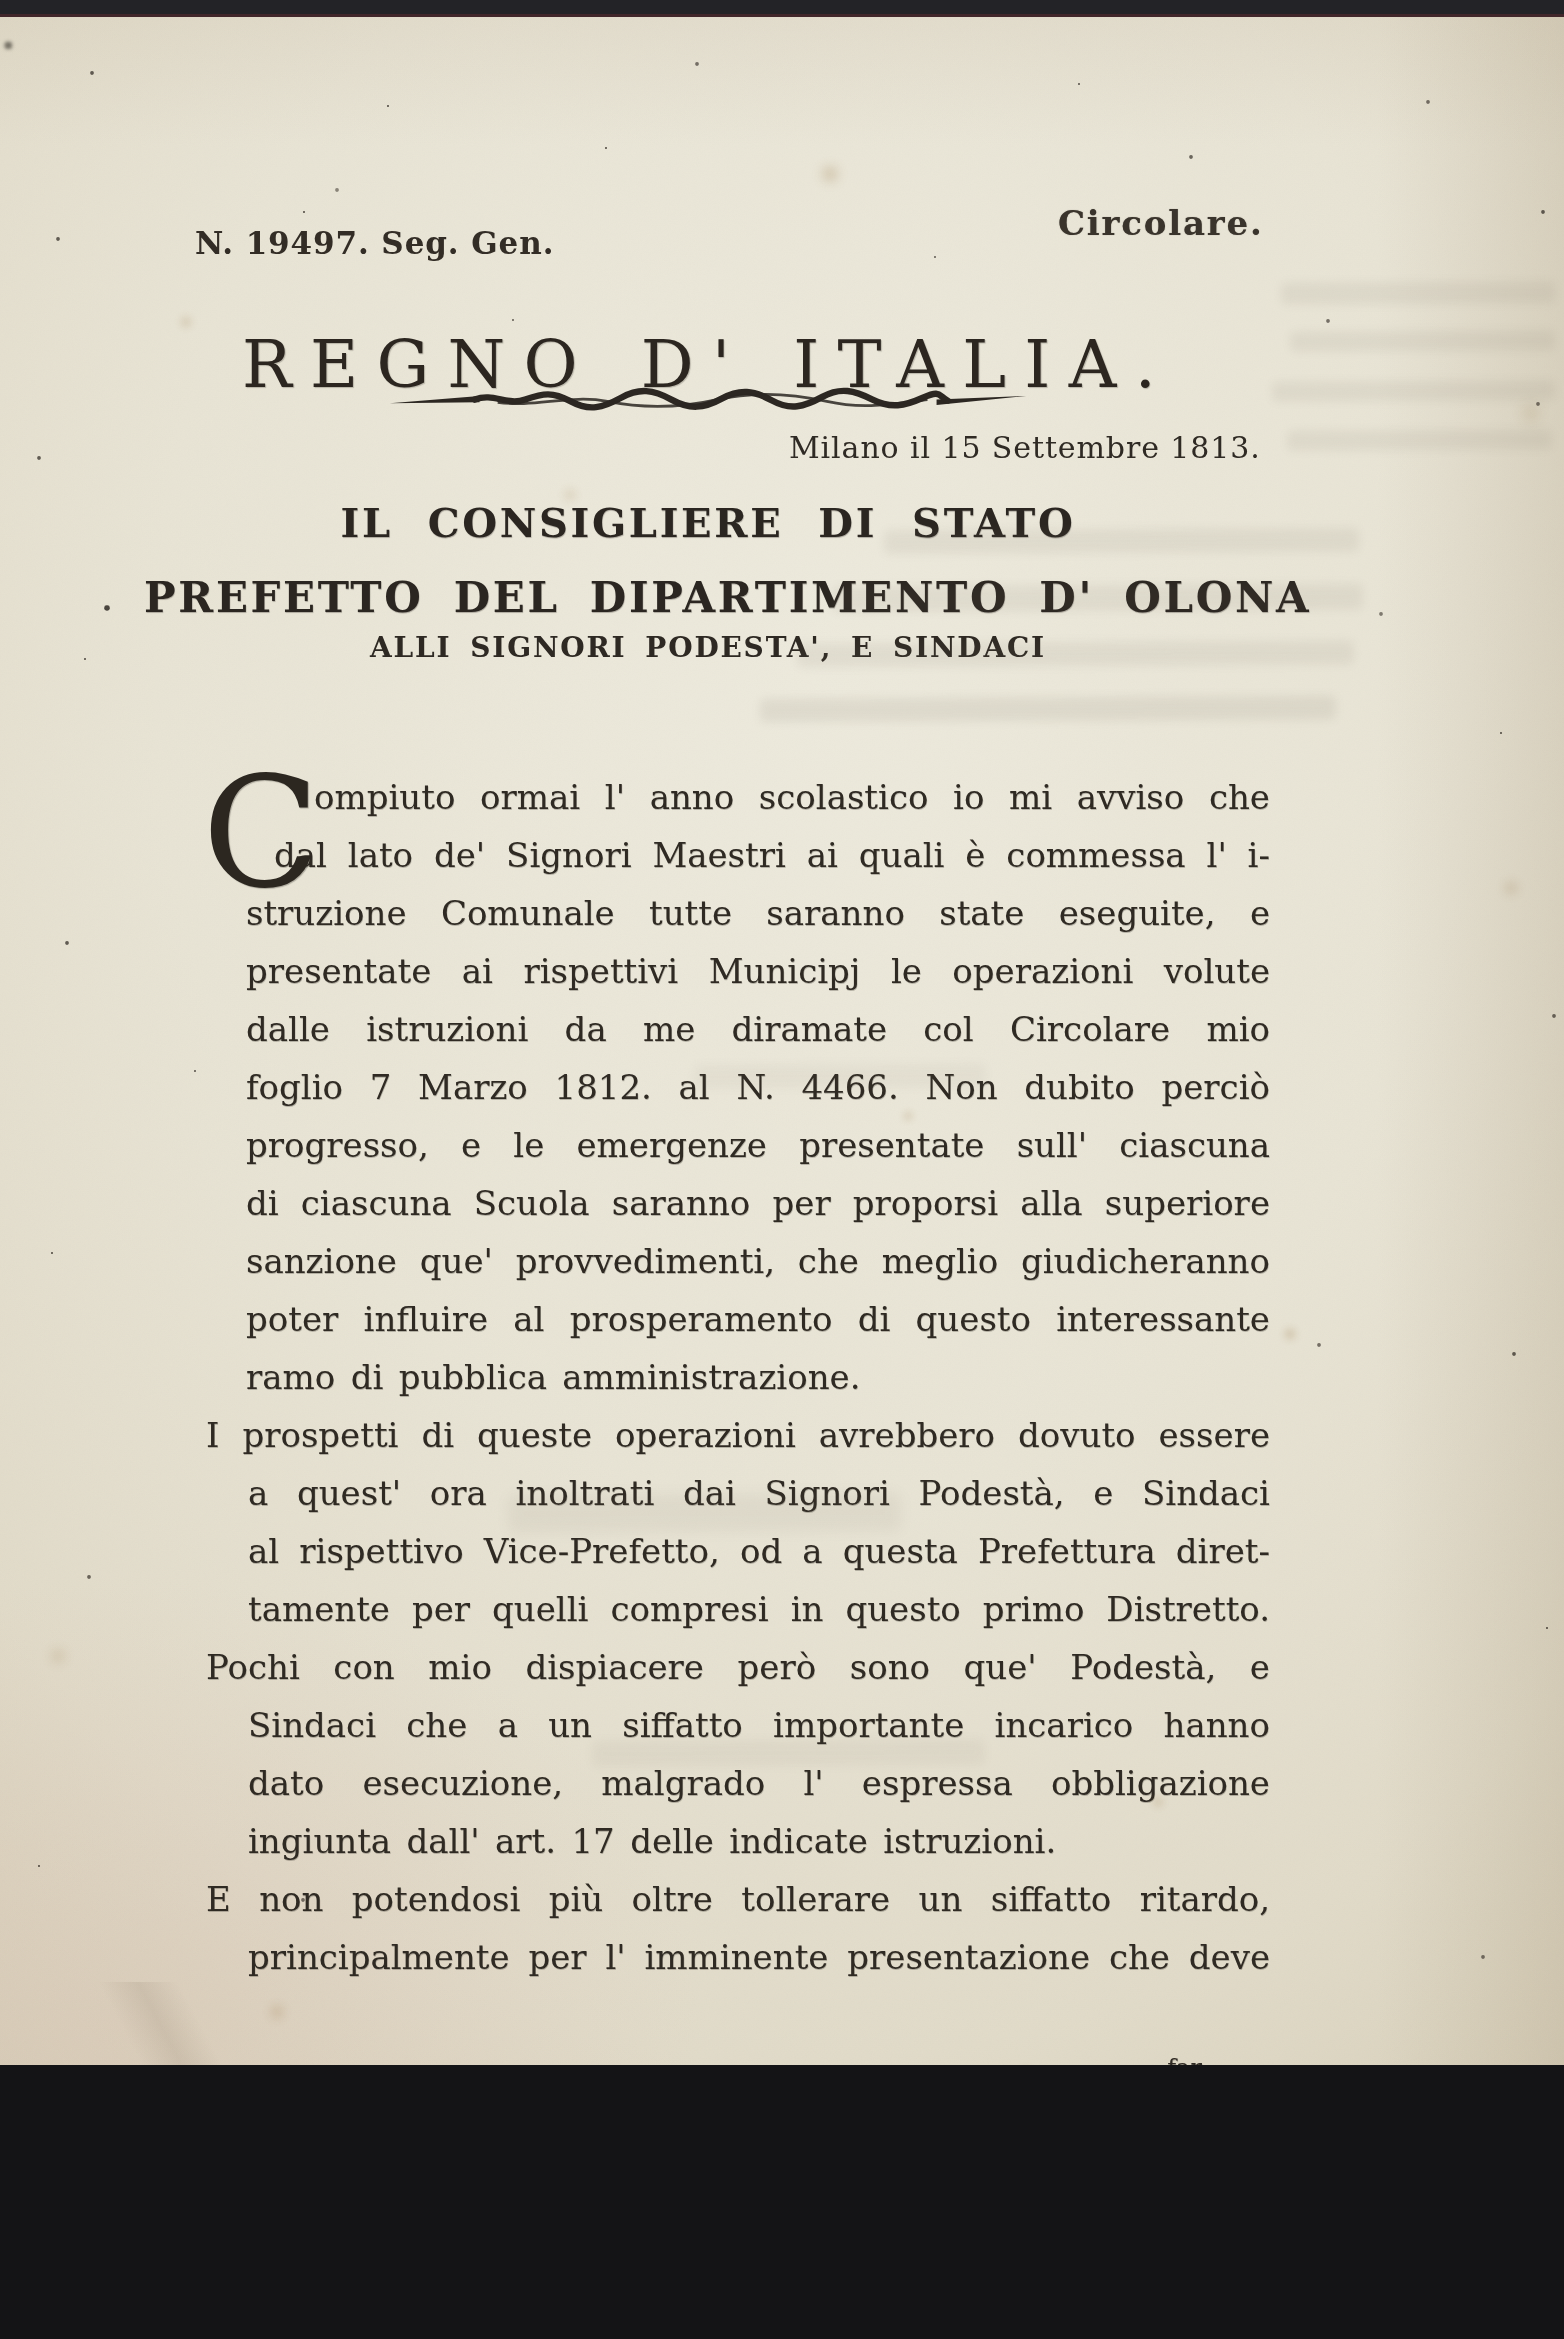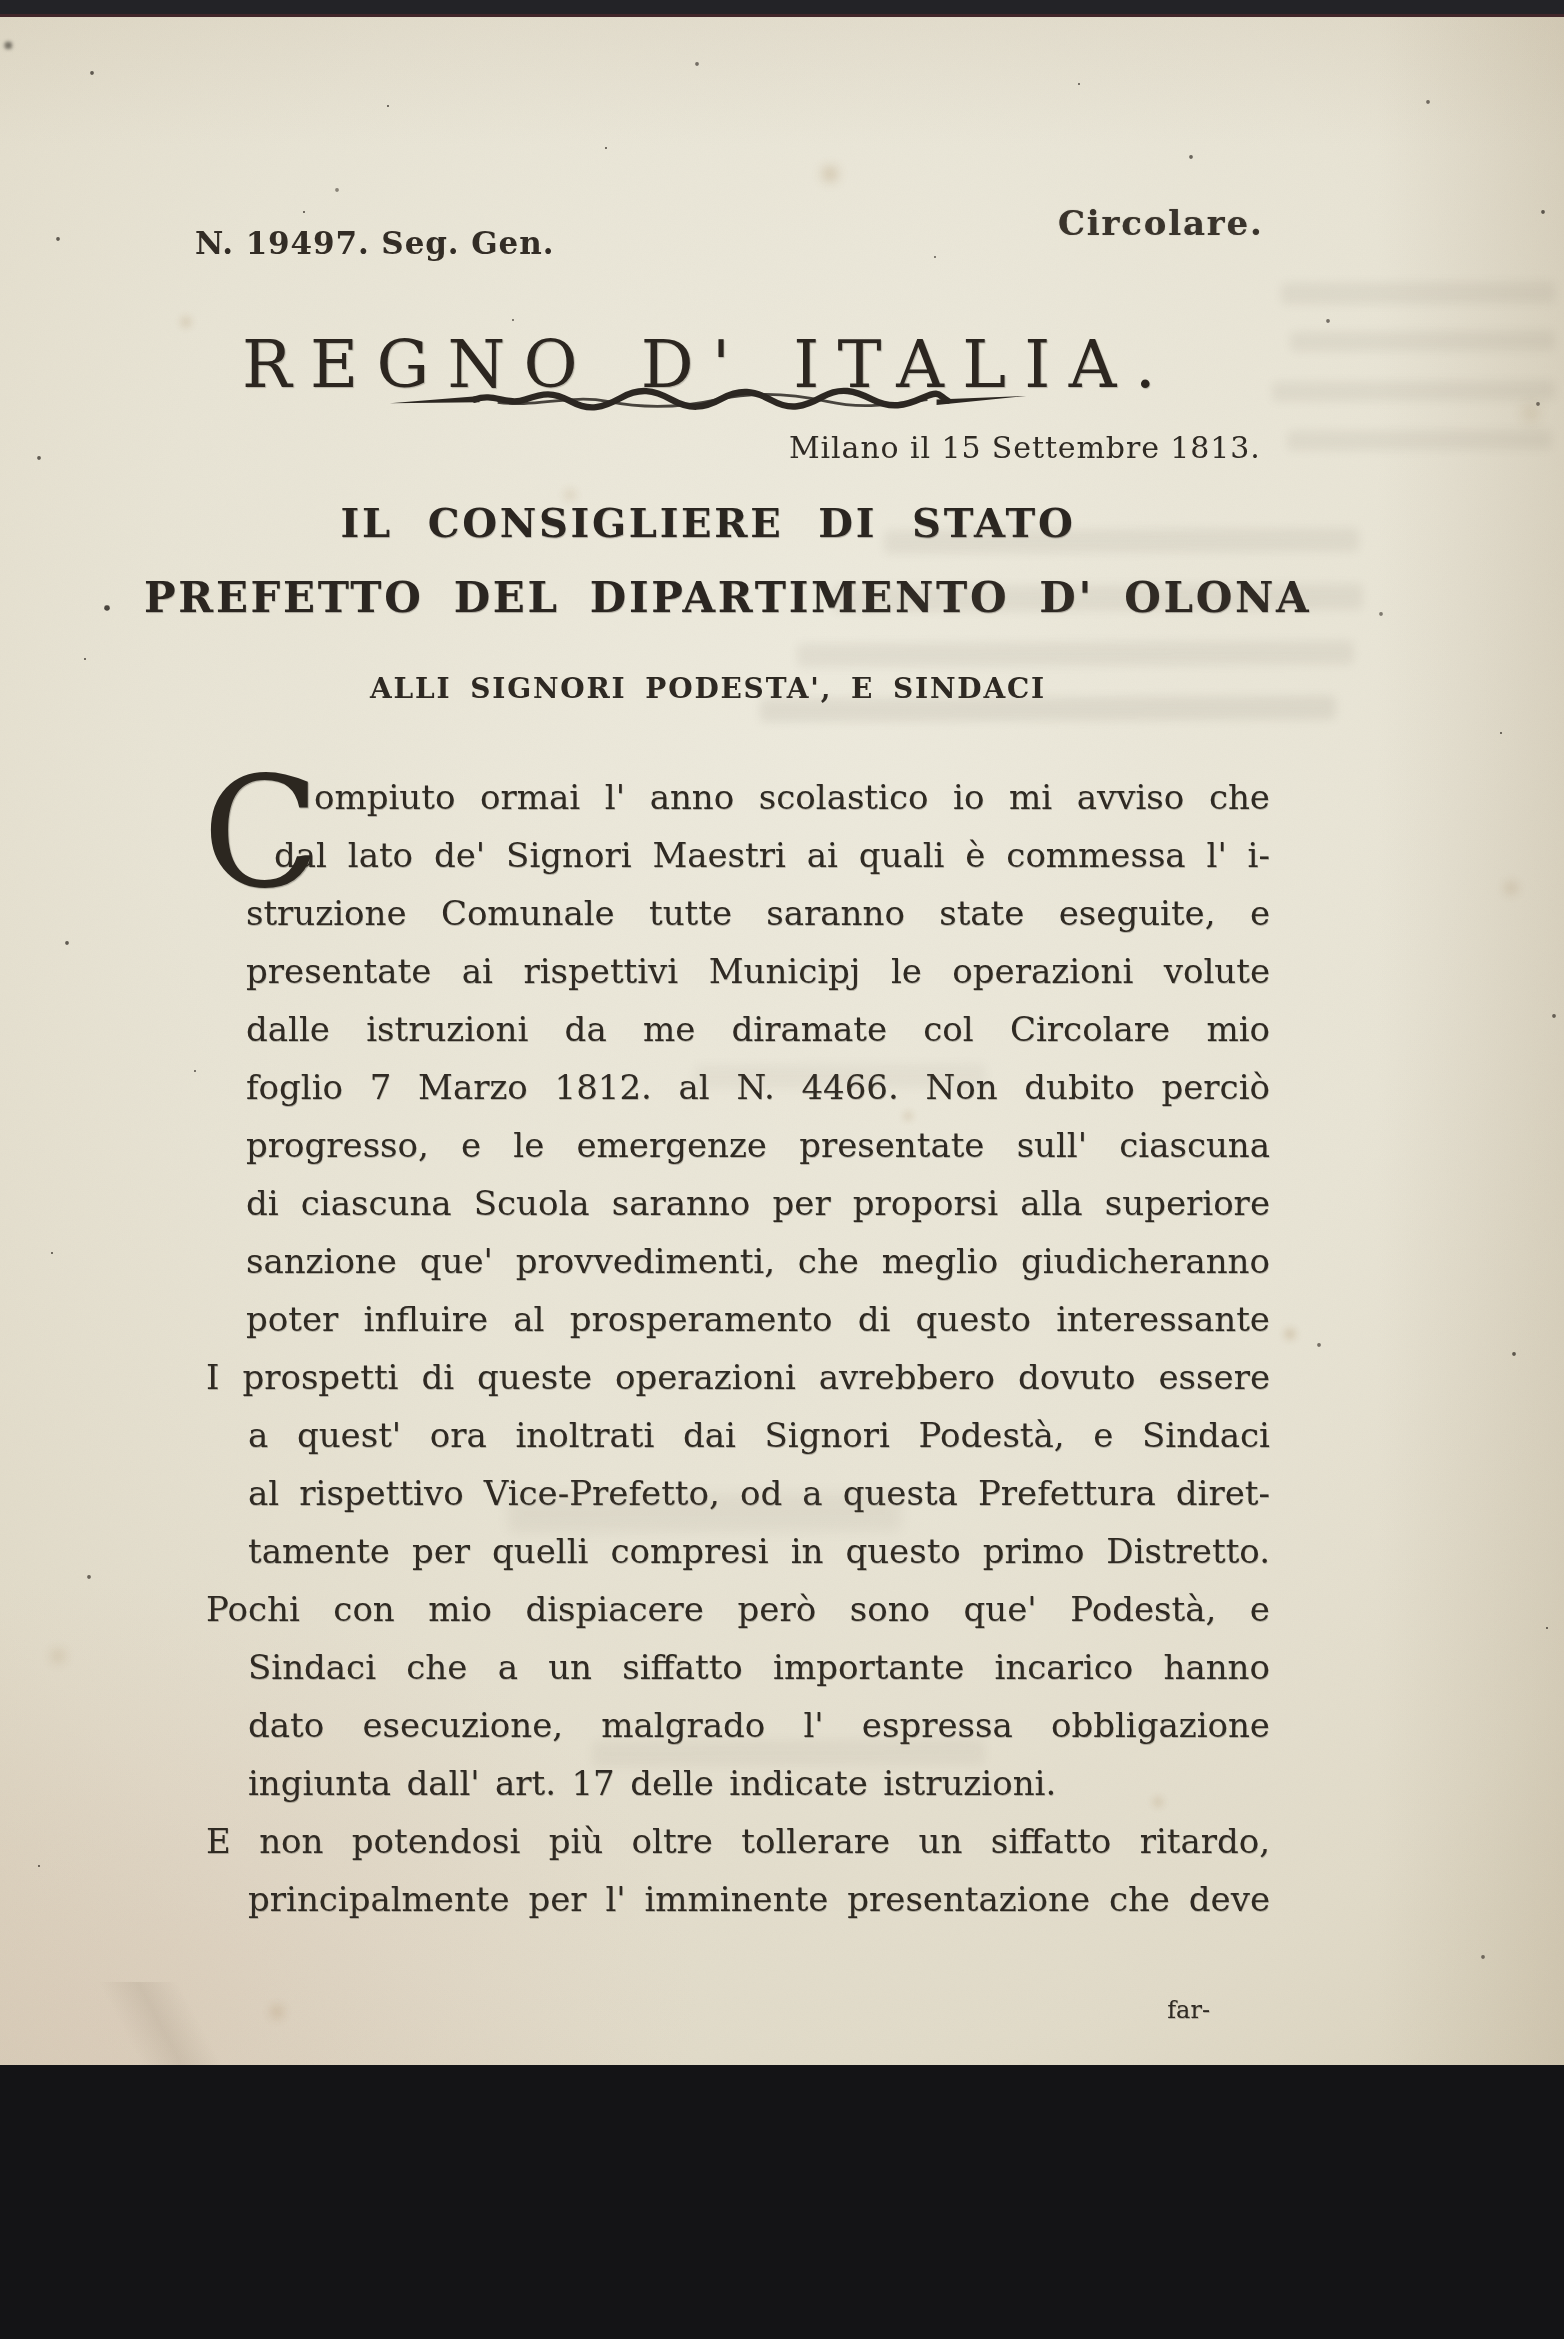--- a/index.html
+++ b/index.html
@@ -51,21 +51,21 @@
     font-size:40px;letter-spacing:2.7px;word-spacing:18.3px;font-weight:bold;
     color:#2b2username try;color:#2b2621;
     text-shadow:0.5px 0.5px 0.7px rgba(43,38,33,.3);white-space:nowrap;
   }
   .h2{
     top:556px;
     font-size:42px;letter-spacing:2.7px;word-spacing:12.8px;font-weight:bold;
     color:#2b2621;text-shadow:0.5px 0.5px 0.7px rgba(43,38,33,.3);white-space:nowrap;
   }
   .h3{
-    top:655px;
+    top:614px;
     font-size:28px;letter-spacing:1.8px;word-spacing:7.3px;font-weight:bold;
     color:#2e2923;white-space:nowrap;
   }
   .bodytext{
     position:absolute;left:206px;top:751px;width:1064px;
     font-size:34px;line-height:58px;color:#2f2a23;
     word-spacing:4.6px;
     text-shadow:0.5px 0.5px 0.6px rgba(47,42,35,.28);
   }
   .para{position:relative;}
@@ -183,20 +183,21 @@
         <div class="line dc1">ompiuto ormai l' anno scolastico io mi avviso che</div>
         <div class="line dc2">dal lato de' Signori Maestri ai quali è commessa l' i-</div>
         <div class="line">struzione Comunale tutte saranno state eseguite, e</div>
         <div class="line">presentate ai rispettivi Municipj le operazioni volute</div>
         <div class="line">dalle istruzioni da me diramate col Circolare mio</div>
         <div class="line">foglio 7 Marzo 1812. al N. 4466. Non dubito perciò</div>
         <div class="line">progresso, e le emergenze presentate sull' ciascuna</div>
         <div class="line">di ciascuna Scuola saranno per proporsi alla superiore</div>
         <div class="line">sanzione que' provvedimenti, che meglio giudicheranno</div>
         <div class="line">poter influire al prosperamento di questo interessante</div>
+        <div class="line noju">ramo di pubblica amministrazione.</div>
       </div>
 
       <div class="para pn">
         <div class="line first">I prospetti di queste operazioni avrebbero dovuto essere</div>
         <div class="line">a quest' ora inoltrati dai Signori Podestà, e Sindaci</div>
         <div class="line">al rispettivo Vice-Prefetto, od a questa Prefettura diret-</div>
         <div class="line">tamente per quelli compresi in questo primo Distretto.</div>
       </div>
 
       <div class="para pn">

